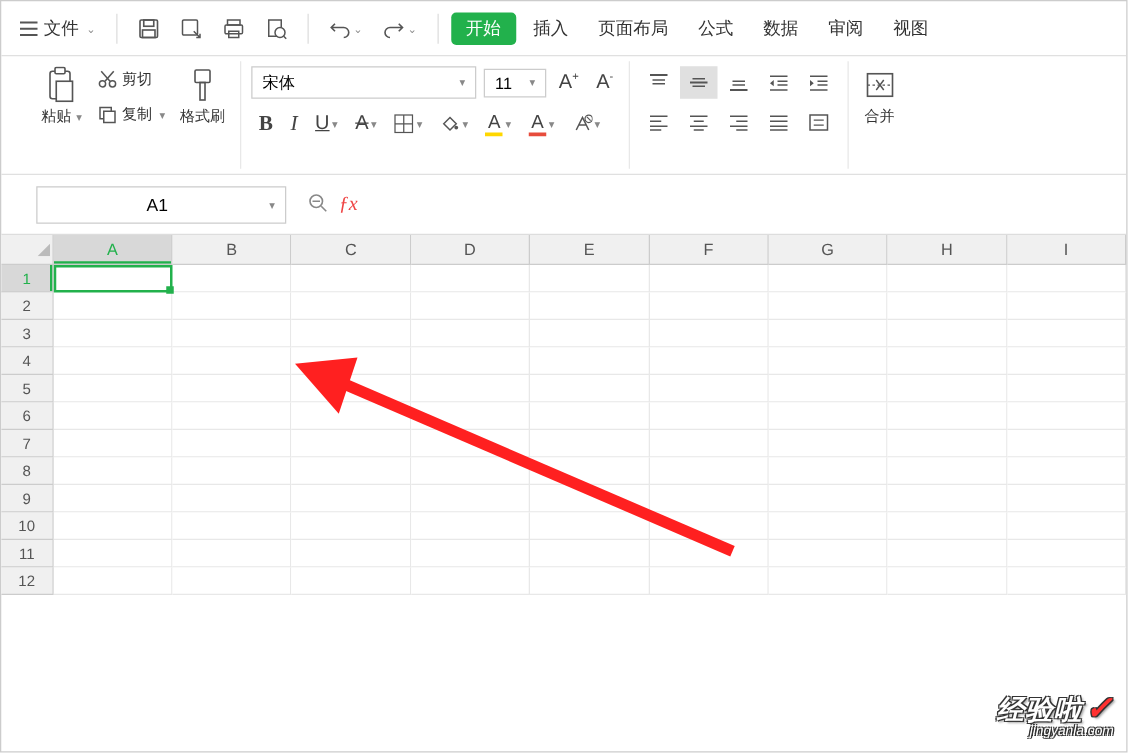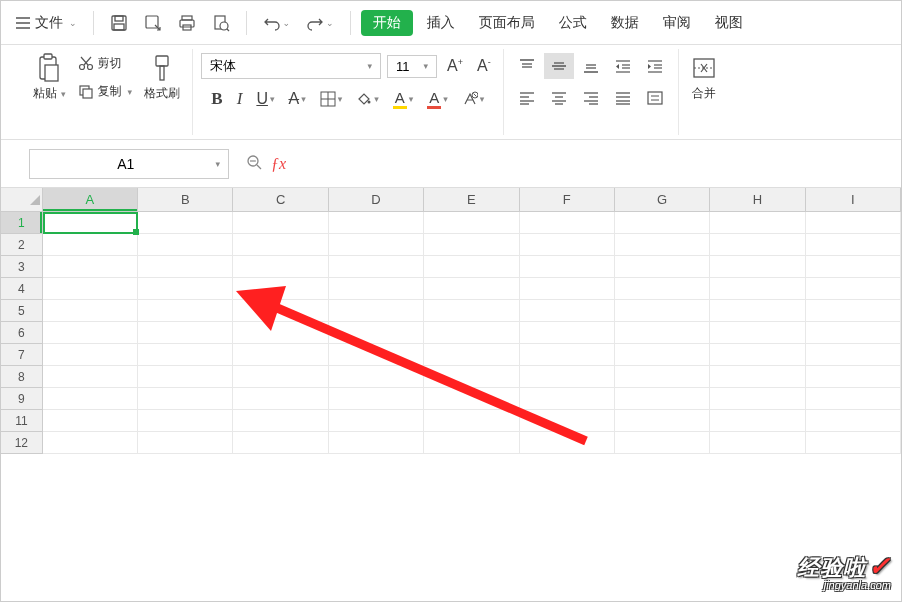--- a/index.html
+++ b/index.html
@@ -20,21 +20,21 @@
     .ribbon { display: flex; align-items: stretch; height: 95px; border-bottom: 1px solid #e0e0e0; padding: 4px 8px; }
     .ribbon-group { display: flex; flex-direction: column; padding: 2px 8px; border-right: 1px solid #e8e8e8; }
     .ribbon-group.no-border { border-right: none; }
     .big-btn { display: flex; flex-direction: column; align-items: center; justify-content: center; padding: 2px 4px; cursor: pointer; gap: 2px; }
     .big-btn-label { font-size: 12px; color: #333; display: flex; align-items: center; gap: 2px; }
     .clipboard-group { display: flex; gap: 4px; }
     .clipboard-left { display: flex; flex-direction: column; align-items: center; justify-content: space-between; margin-left: 12px; }
     .clipboard-right { display: flex; flex-direction: column; justify-content: space-around; gap: 4px; }
     .small-btn { display: flex; align-items: center; gap: 4px; padding: 2px 4px; cursor: pointer; font-size: 12px; color: #333; }
     
-    .font-group { display: flex; gap: 6px; padding: 4px 8px; align-items: center; }
+    .font-group { display: flex; gap: 6px; padding: 4px 8px; }
     .font-row1 { display: flex; align-items: center; gap: 6px; }
     .font-select { border: 1px solid #ccc; padding: 3px 8px; font-size: 13px; display: flex; align-items: center; justify-content: space-between; cursor: pointer; background: #fff; }
     .font-name { width: 180px; }
     .font-size { width: 50px; }
     .fontsize-btn { padding: 2px 4px; cursor: pointer; color: #444; font-size: 16px; }
     .font-row2 { display: flex; align-items: center; gap: 2px; }
     .fmt-btn { padding: 4px 6px; cursor: pointer; color: #444; display: flex; align-items: center; }
     
     .align-group { display: flex; flex-direction: column; gap: 6px; padding: 4px 8px; }
     .align-row { display: flex; align-items: center; gap: 2px; }
@@ -497,20 +497,32 @@
         <div class="cell"></div>
         <div class="cell"></div>
         <div class="cell"></div>
         <div class="cell"></div>
         <div class="cell"></div>
         <div class="cell"></div>
         <div class="cell"></div>
         <div class="cell"></div>
       </div>
       <div class="sheet-row">
+        <div class="row-header">10</div>
+        <div class="cell"></div>
+        <div class="cell"></div>
+        <div class="cell"></div>
+        <div class="cell"></div>
+        <div class="cell"></div>
+        <div class="cell"></div>
+        <div class="cell"></div>
+        <div class="cell"></div>
+        <div class="cell"></div>
+      </div>
+      <div class="sheet-row">
         <div class="row-header">11</div>
         <div class="cell"></div>
         <div class="cell"></div>
         <div class="cell"></div>
         <div class="cell"></div>
         <div class="cell"></div>
         <div class="cell"></div>
         <div class="cell"></div>
         <div class="cell"></div>
         <div class="cell"></div>

